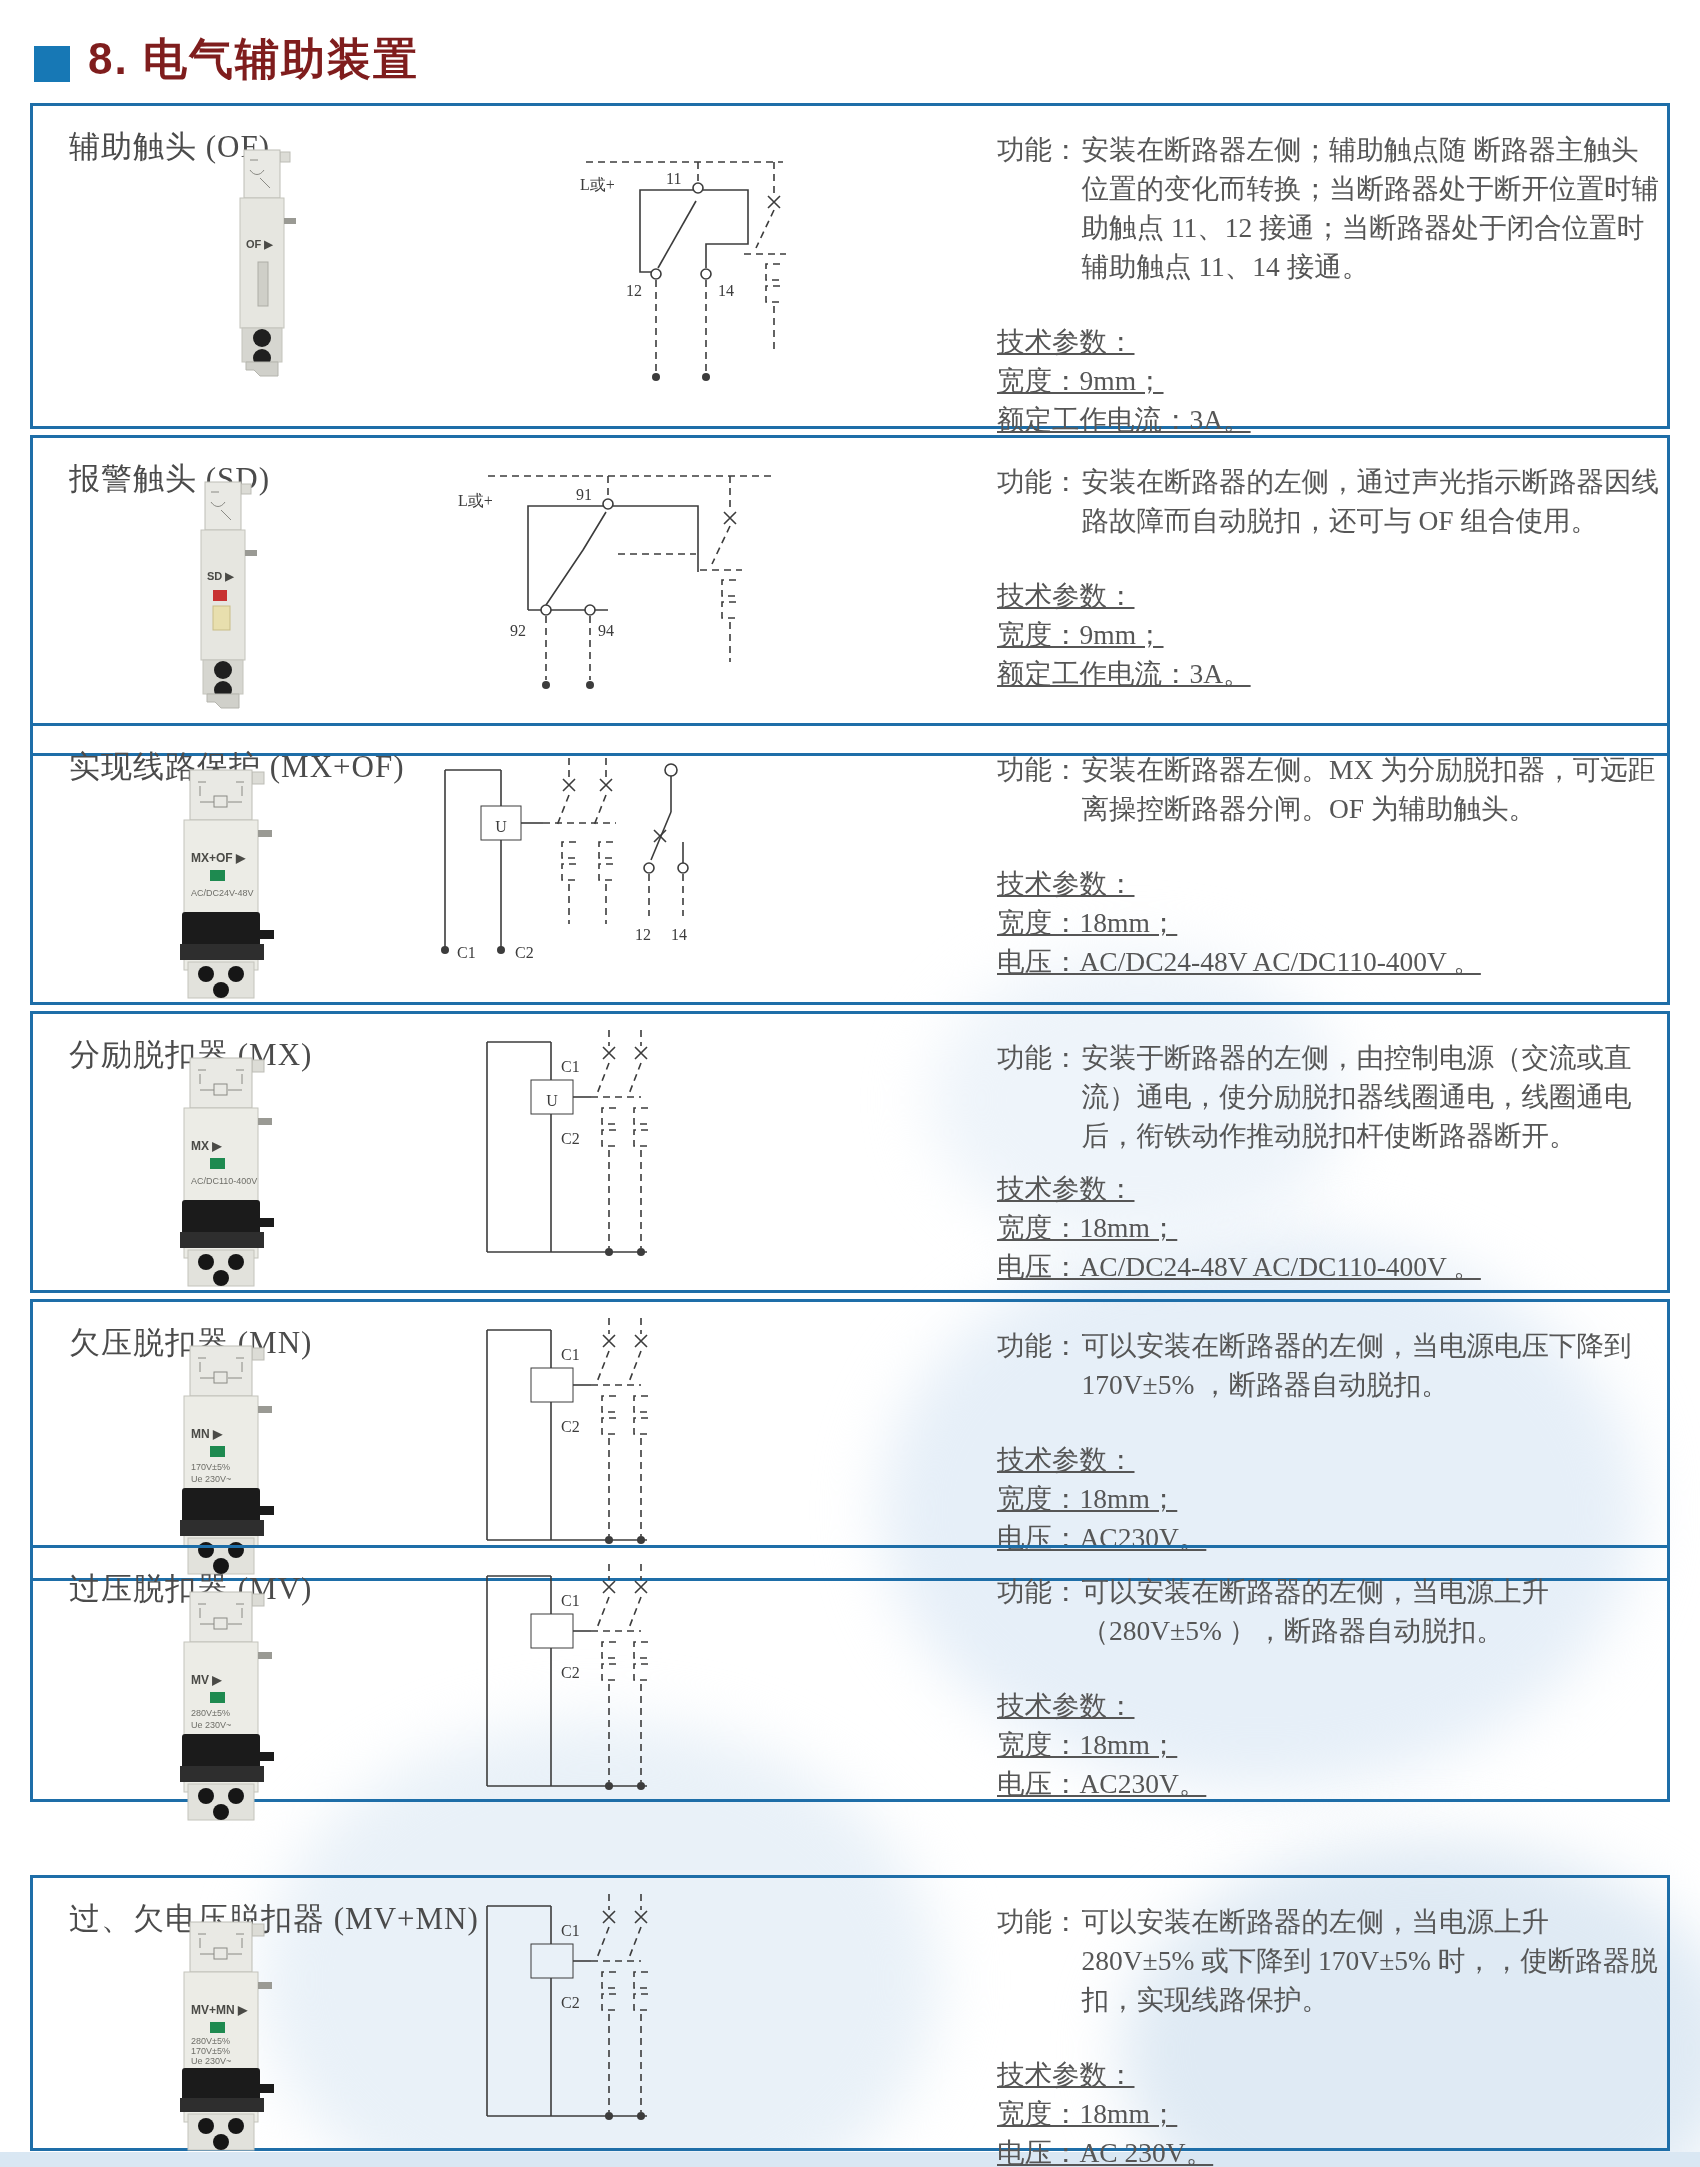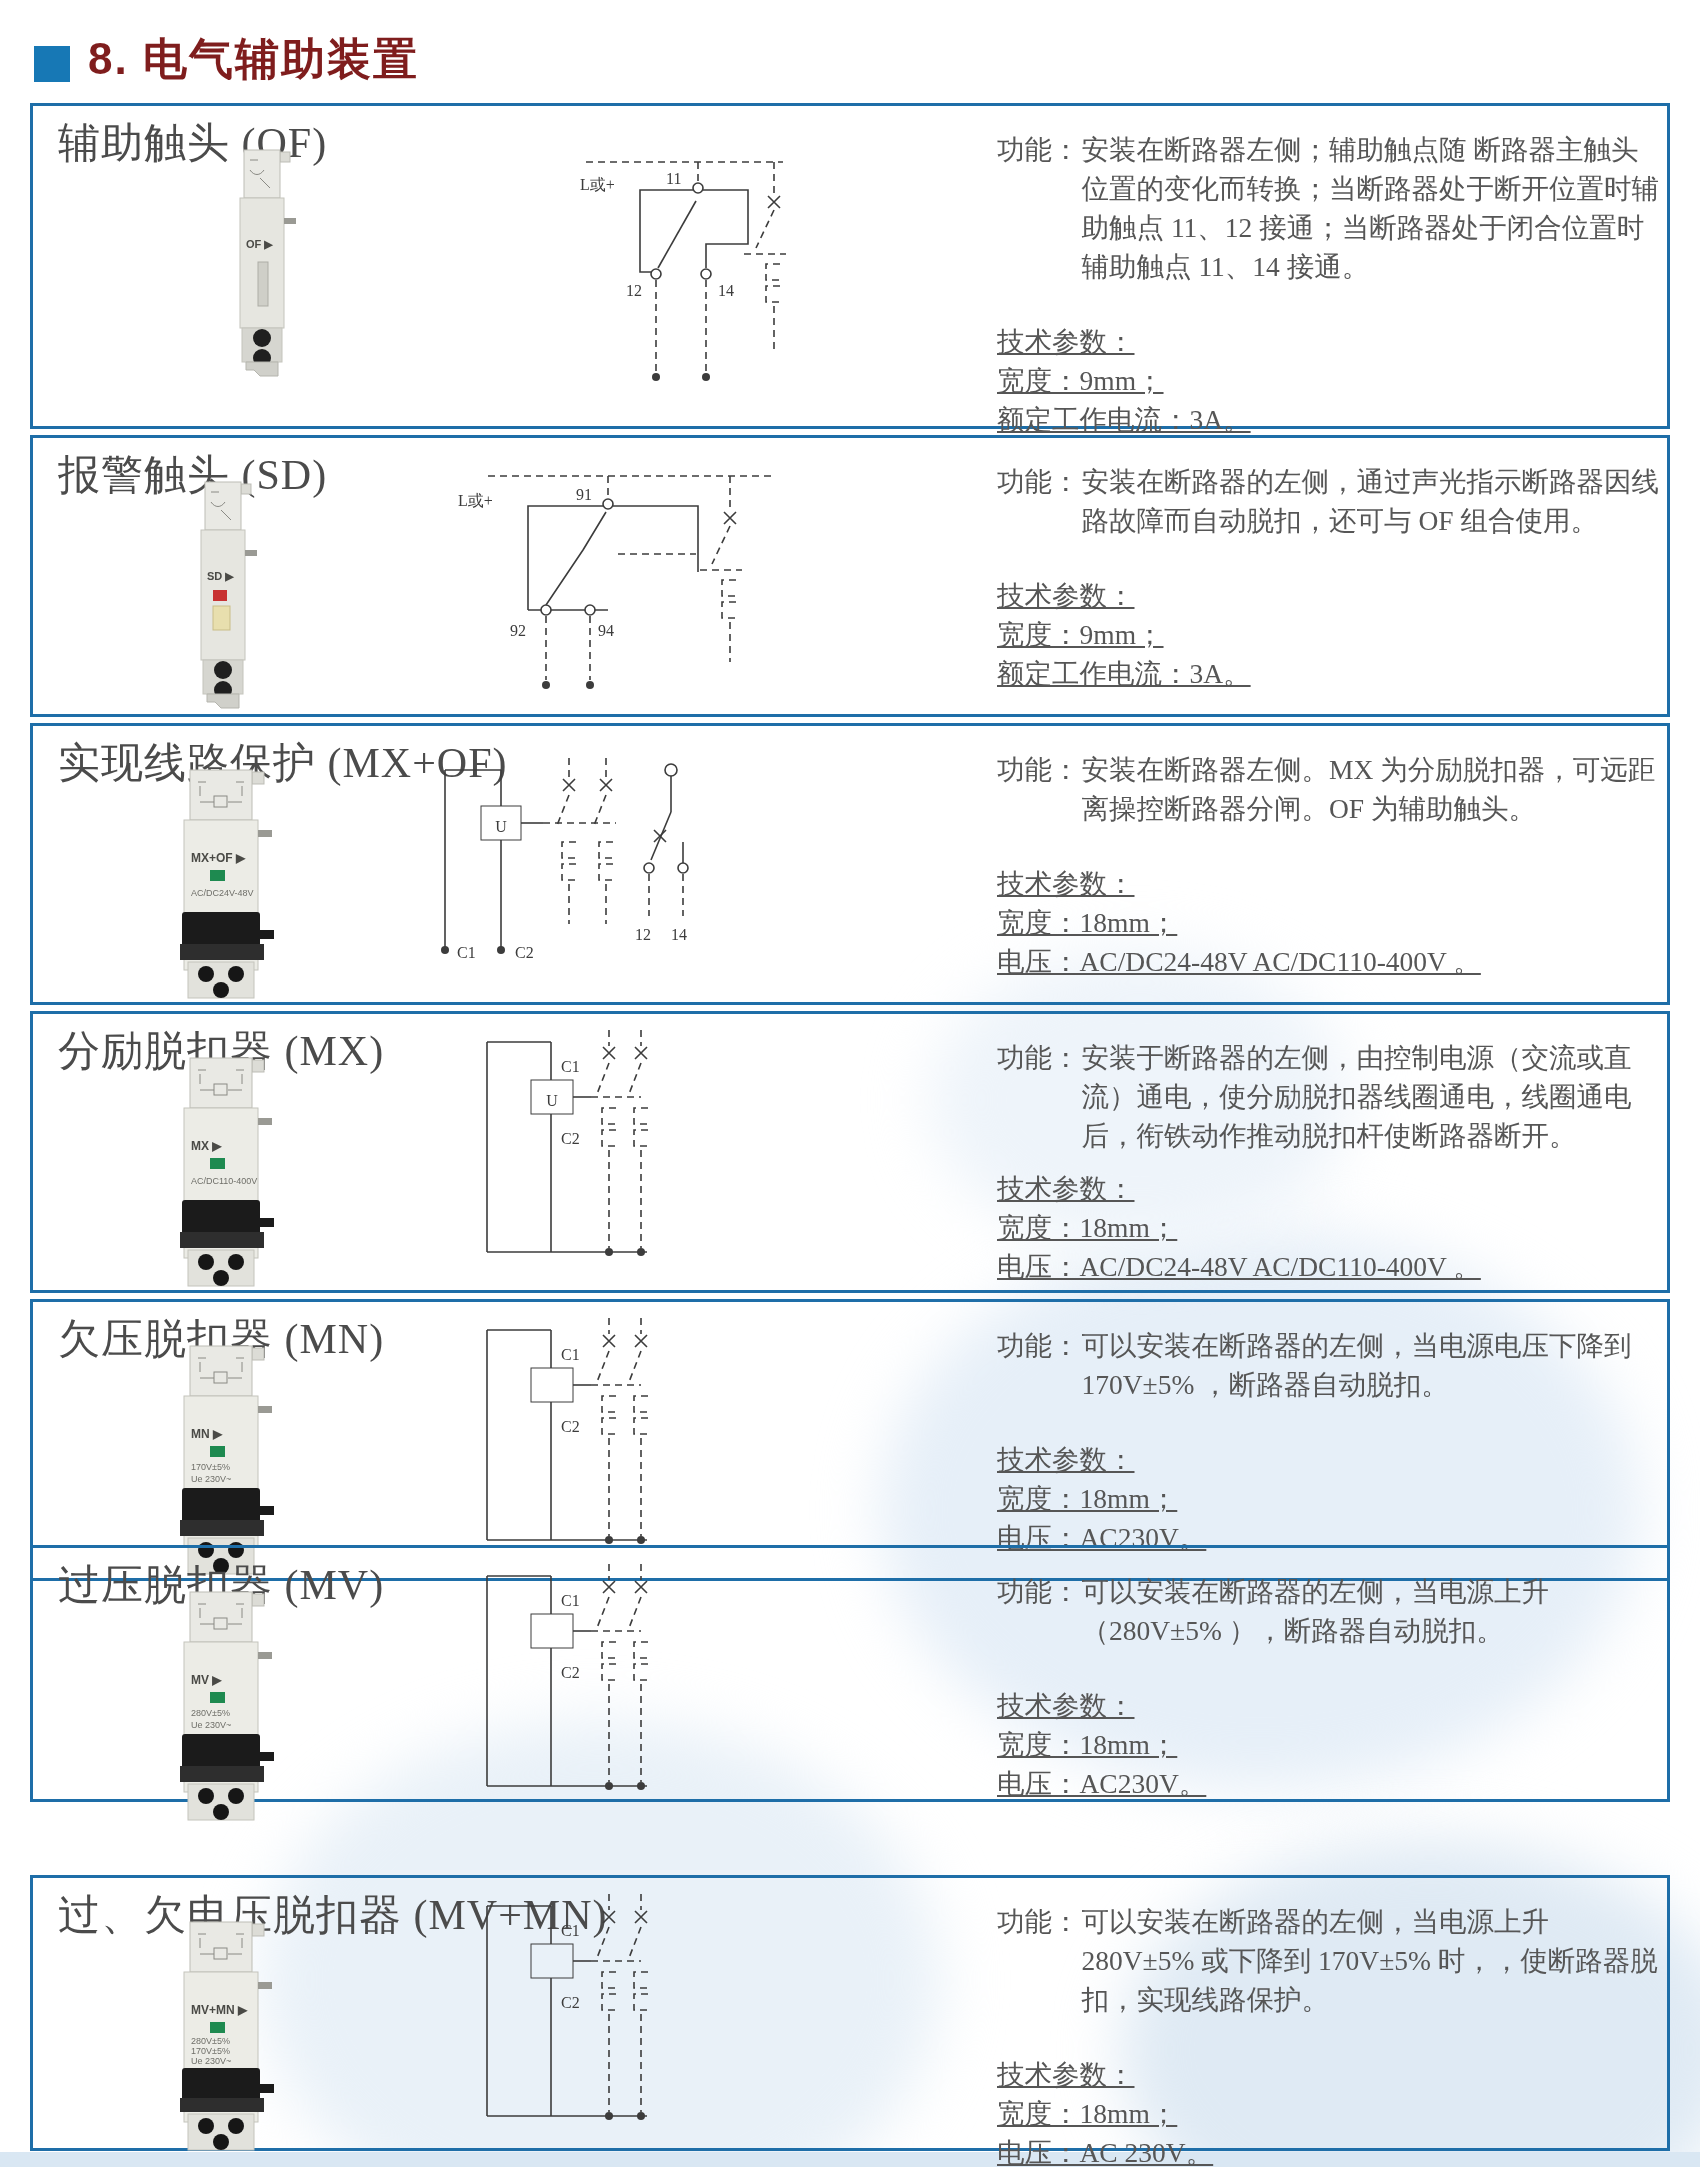--- a/index.html
+++ b/index.html
@@ -27,28 +27,28 @@
 
   
   .hdr{position:absolute;left:0;top:0;width:1700px;height:100px;z-index:2;}
   .hdr-square{position:absolute;left:34px;top:46px;width:36px;height:36px;background:var(--accent);}
   .hdr-title{position:absolute;left:88px;top:30px;margin:0;font-size:44px;font-weight:bold;color:#7f1d1d;
              font-family:"Liberation Sans", sans-serif;letter-spacing:2px;}
 
   
   .row{position:absolute;left:30px;width:1640px;border:3px solid var(--border);background:transparent;z-index:1;}
   .row.r1{top:103px;height:326px;}
-  .row.r2{top:435px;height:282px;}
+  .row.r2{top:435px;height:321px;}
   .row.r3{top:723px;height:282px;}
   .row.r4{top:1011px;height:282px;}
   .row.r5{top:1299px;height:282px;padding-left:16px;}
   .row.r6{top:1545px;height:257px;}
   .row.r7{top:1875px;height:276px;}
 
-  .row-title{position:absolute;left:24px;top:8px;margin:1px;font-size:42px;font-weight:normal;
+  .row-title{position:absolute;left:24px;top:8px;margin:12px;font-size:31px;font-weight:normal;
              color:#4b4b4b;letter-spacing:1px;white-space:nowrap;}
 
   .product{position:absolute;}
   .r1 .product{left:167px;top:40px;}
   .r2 .product{left:128px;top:40px;}
   .r3 .product,.r4 .product,.r5 .product,.r6 .product,.r7 .product{left:115px;top:40px;}
 
   .diagram{position:absolute;}
   .r1 .diagram{left:545px;top:38px;}
   .r2 .diagram{left:425px;top:24px;}

